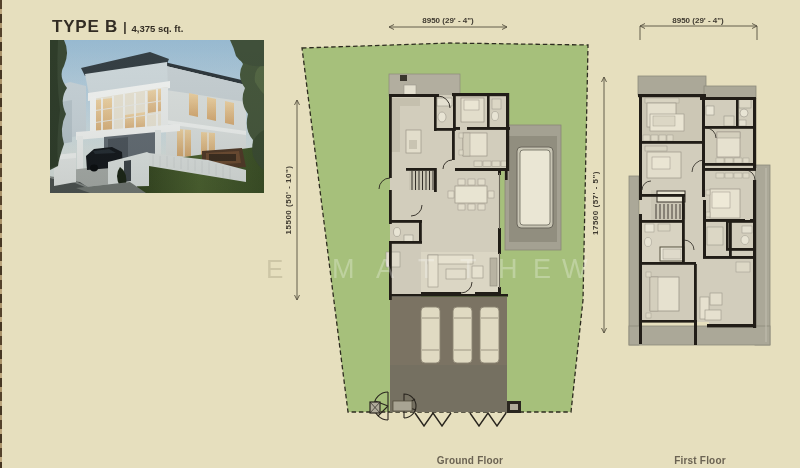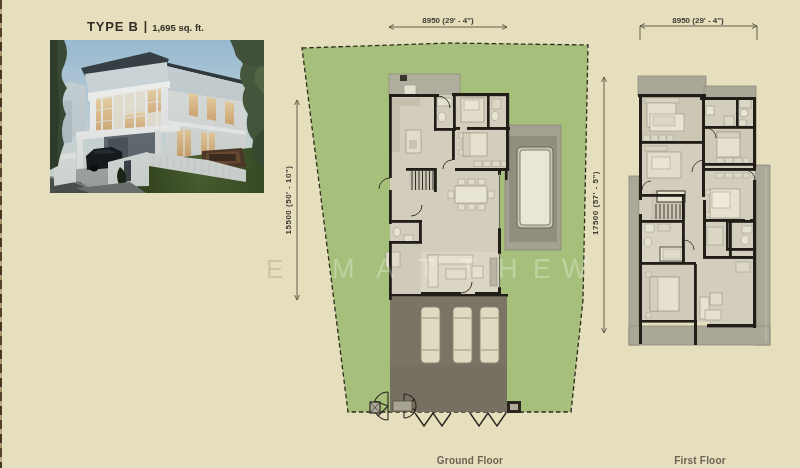--- a/index.html
+++ b/index.html
@@ -1,31 +1,31 @@
 <!DOCTYPE html>
 <html><head>
 <meta charset="utf-8">
 <style>
   html,body{margin:0;padding:0;}
   body{width:800px;height:468px;overflow:hidden;background:#e6dfbe;
        font-family:"Liberation Sans", sans-serif;position:relative;}
   #strip{position:absolute;left:0;top:0;width:2px;height:468px;
     background:repeating-linear-gradient(180deg,#54422c 0 9px,#bca67e 9px 14px,#463724 14px 23px,#ab946c 23px 28px);}
   #title{position:absolute;left:52px;top:17px;color:#332d24;}
-  #title .big{font-size:13px;font-weight:bold;letter-spacing:0.8px;margin-left:35px;}
+  #title .big{font-size:17px;font-weight:bold;letter-spacing:0.8px;}
   #title .bar{font-size:12px;font-weight:bold;margin:0 5px;position:relative;top:-1px;}
   #title .small{font-size:9.5px;font-weight:bold;letter-spacing:0px;}
   svg{position:absolute;left:0;top:0;}
   .lbl{font-family:"Liberation Sans", sans-serif;font-weight:bold;fill:#6b6353;}
   .dim{font-family:"Liberation Sans", sans-serif;font-weight:bold;fill:#3f3a30;}
 </style>
 </head>
 <body>
 <div id="strip"></div>
-<div id="title"><span class="big">TYPE B</span><span class="bar">|</span><span class="small">1,695 sq. ft.</span></div>
+<div id="title"><span class="big">TYPE B</span><span class="bar">|</span><span class="small">4,375 sq. ft.</span></div>
 
 <svg id="main" width="800" height="468" viewBox="0 0 800 468">
 
   <g id="photo">
     <defs>
       <linearGradient id="sky" x1="0" y1="0" x2="0" y2="1">
         <stop offset="0" stop-color="#97b9d0"></stop>
         <stop offset="0.45" stop-color="#bdd2dd"></stop>
         <stop offset="0.75" stop-color="#d8e1de"></stop>
       </linearGradient>

